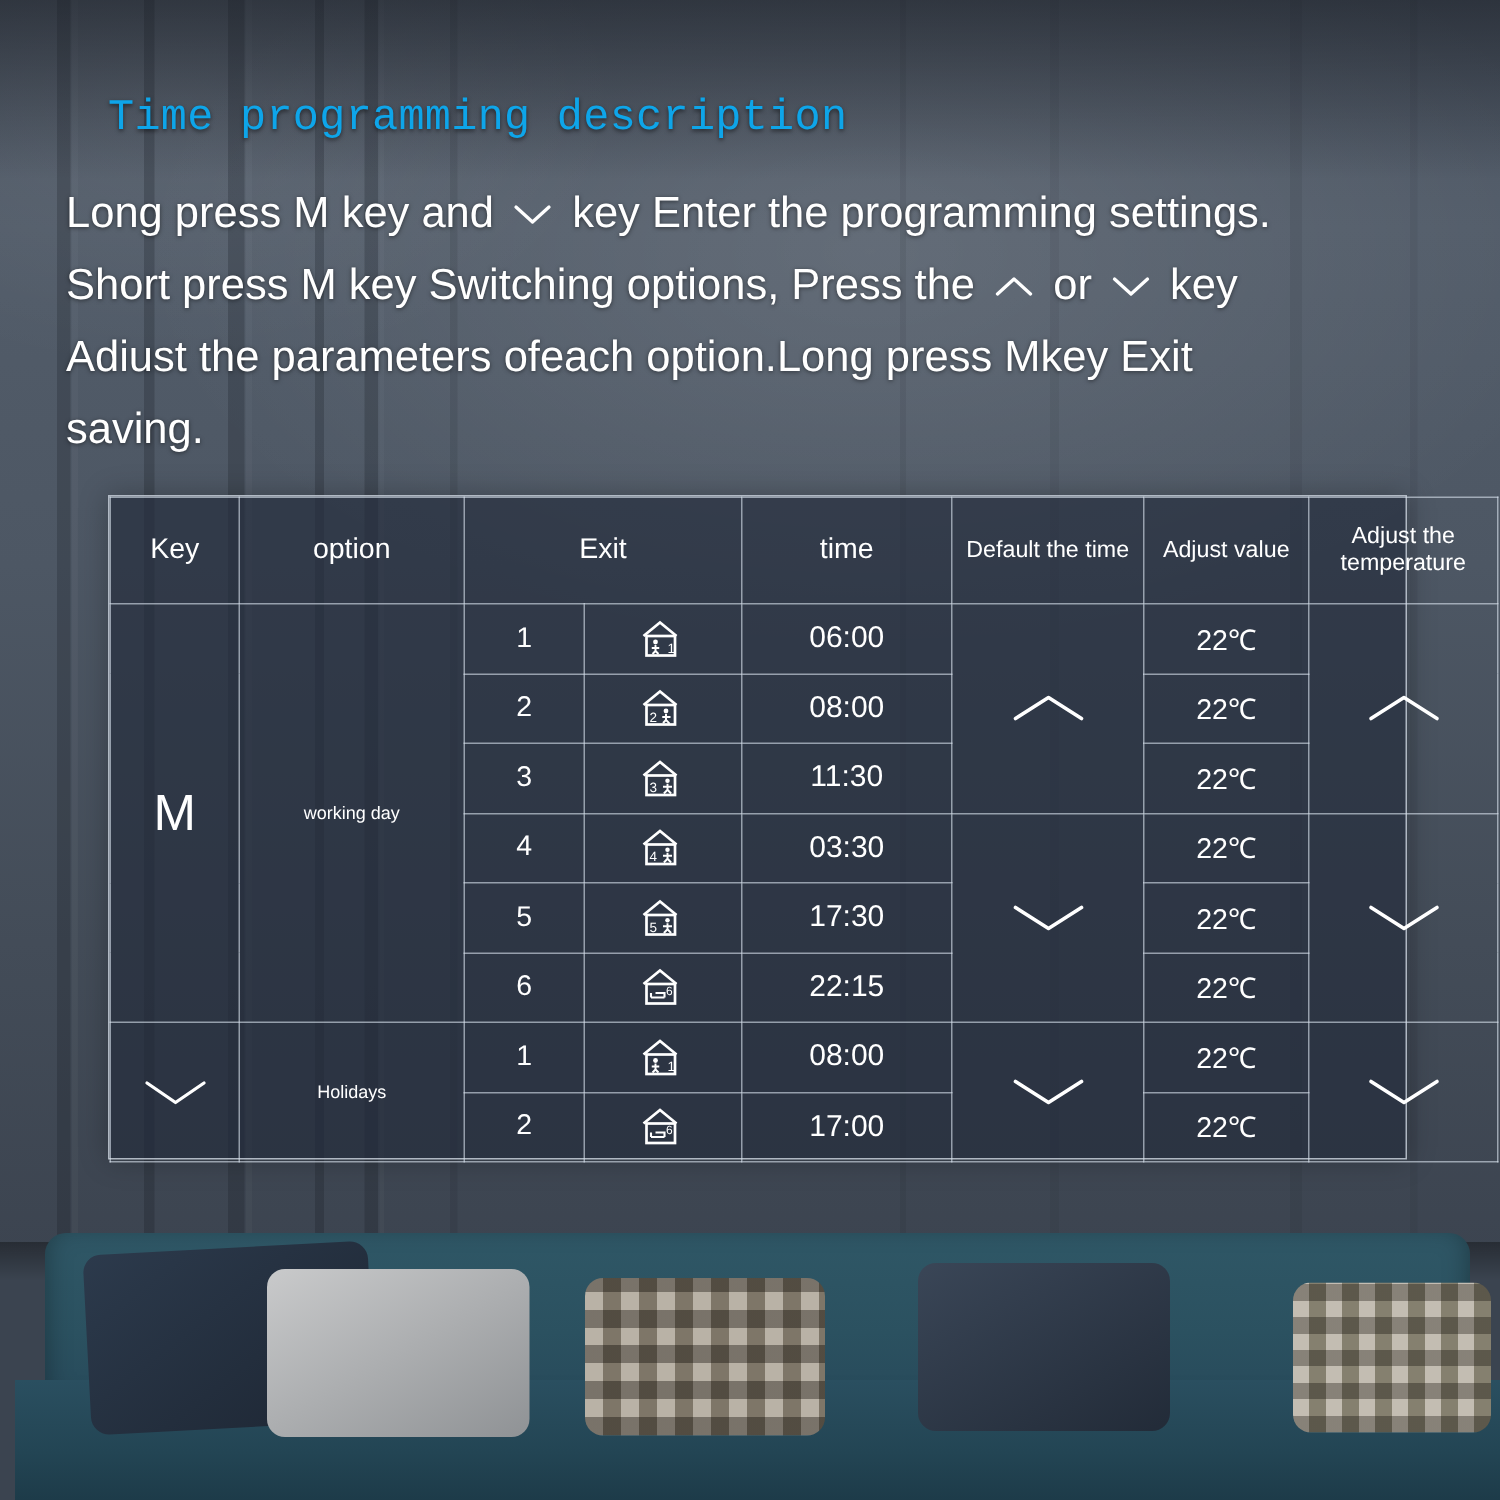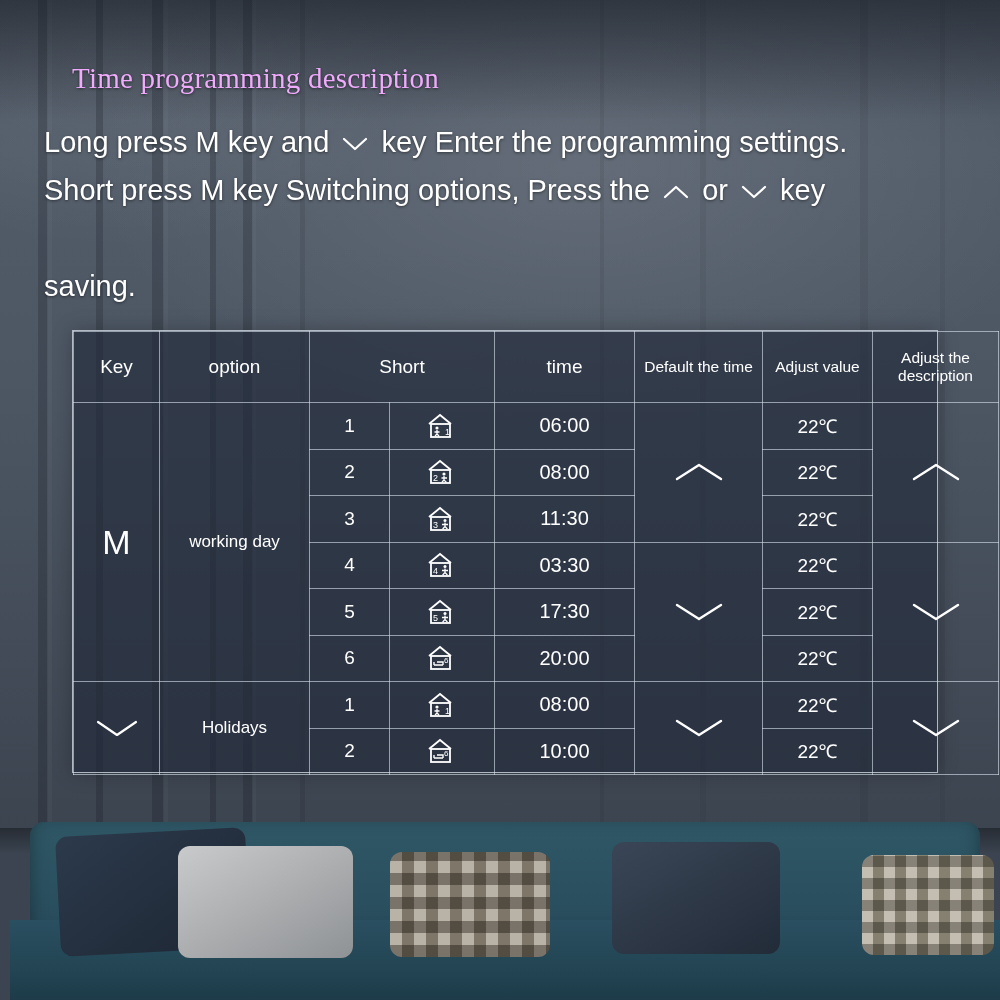--- a/index.html
+++ b/index.html
@@ -51,22 +51,22 @@
   .c5{left:862px;top:855px;width:132px;height:100px;background:
       repeating-linear-gradient(90deg,#c3bdb2 0 11px,#85806f 11px 22px),
       repeating-linear-gradient(0deg,rgba(60,55,48,.4) 0 11px,rgba(255,255,255,.08) 11px 22px);
       background-blend-mode:multiply;}
   .shadowline{position:absolute;left:0;top:828px;width:1000px;height:26px;background:linear-gradient(180deg,rgba(0,0,0,.35),rgba(0,0,0,0));}
 
   
   .content{position:absolute;left:0;top:0;width:1000px;height:1000px;}
   .heading{
     position:absolute;left:72px;top:62px;
-    font-family:Liberation Serif, serif;
-    font-size:29px;color:#f0abfc;letter-spacing:.2px;
+    font-family:Liberation Mono, monospace;
+    font-size:29px;color:#0ea5e9;letter-spacing:.2px;
     text-shadow:0 1px 3px rgba(0,0,0,.55);
   }
   .para{
     position:absolute;left:44px;top:118px;width:960px;
     font-size:29px;line-height:48px;color:#fff;font-weight:400;
     text-shadow:0 1px 3px rgba(0,0,0,.5);
   }
   .chev{display:inline-block;vertical-align:-2px;margin:0 3px;}
   .chev svg{display:block}
 
@@ -84,21 +84,21 @@
     text-align:center;vertical-align:middle;
     font-weight:400;
     padding:0;
   }
   thead th{height:70px;font-size:19px;}
   th.small{font-size:15.5px;line-height:18px;}
   td.num{font-size:19px;}
   td.time{font-size:20px;}
   td.temp{font-size:19px;}
   td.mkey{font-size:34px;}
-  td.side{font-size:17px;}
+  td.side{font-size:12px;}
   tbody tr{height:46.5px;}
   .arrowcell{position:relative;}
   .arrowcell svg{display:block;margin:0 auto;}
   .colkey{width:86px}
   .colopt{width:150px}
   .colnum{width:80px}
   .colicon{width:105px}
   .coltime{width:140px}
   .coladjtime{width:128px}
   .coldef{width:110px}
@@ -149,45 +149,46 @@
     <span>Long press M key and </span><span class="chev"><svg width="30" height="20" viewBox="0 0 30 20">
           <path d="M4 5 L15 15 L26 5" fill="none" stroke="#ffffff" stroke-width="2.2" stroke-linecap="round" stroke-linejoin="round"></path>
         </svg></span><span> key Enter the programming settings.</span>
     <br>
     <span>Short press M key Switching options, Press the </span><span class="chev"><svg width="30" height="20" viewBox="0 0 30 20">
           <path d="M4 15 L15 5 L26 15" fill="none" stroke="#ffffff" stroke-width="2.2" stroke-linecap="round" stroke-linejoin="round"></path>
         </svg></span><span> or </span><span class="chev"><svg width="30" height="20" viewBox="0 0 30 20">
           <path d="M4 5 L15 15 L26 5" fill="none" stroke="#ffffff" stroke-width="2.2" stroke-linecap="round" stroke-linejoin="round"></path>
         </svg></span><span> key</span>
     <br>
+    <span>Adiust the parameters ofeach option.Long press Mkey Exit</span>
     <br>
     <span>saving.</span>
   </div>
 
   <div class="panel">
     <table>
       <colgroup>
         <col class="colkey">
           <col class="colopt">
           <col class="colnum">
           <col class="colicon">
         <col class="coltime">
           <col class="coladjtime">
           <col class="coldef">
           <col class="coladjtemp">
       </colgroup>
       <thead>
         <tr>
           <th>Key</th>
           <th>option</th>
-          <th colspan="2">Short</th>
+          <th colspan="2">Exit</th>
           <th>time</th>
           <th class="small">Default the time</th>
           <th class="small">Adjust value</th>
-          <th class="small">Adjust the description</th>
+          <th class="small">Adjust the temperature</th>
         </tr>
       </thead>
       <tbody>
 
         <tr>
           <td class="mkey" rowspan="6">M</td>
           <td class="side" rowspan="6">working day</td>
           <td class="num">1</td>
           <td>
             <div class="hicon">
@@ -297,21 +298,21 @@
           <td>
             <div class="hicon">
                 <svg width="34" height="28" viewBox="0 0 34 28">
               <path d="M4 12 L15 3 L26 12" fill="none" stroke="#fff" stroke-width="1.8"></path>
               <rect x="6" y="12" width="19" height="13" fill="none" stroke="#fff" stroke-width="1.8"></rect>
               <path d="M9 21 h9 M9 21 v-3 M12 18 h6 v3" stroke="#fff" stroke-width="1.4" fill="none"></path>
               <text x="19" y="19" font-size="8" fill="#fff" font-family="Liberation Sans, sans-serif">6</text>
             </svg>
               </div>
           </td>
-          <td class="time">20:00</td>
+          <td class="time">22:15</td>
           <td class="temp">22℃</td>
         </tr>
 
         <tr>
           <td class="arrowcell" rowspan="2">
             <svg width="48" height="24" viewBox="0 0 48 24">
                 <path d="M5 6 L24 19 L43 6" fill="none" stroke="#fff" stroke-width="2.2" stroke-linecap="round" stroke-linejoin="round"></path>
               </svg>
           </td>
           <td class="side" rowspan="2">Holidays</td>
@@ -346,19 +347,19 @@
           <td>
             <div class="hicon">
                 <svg width="34" height="28" viewBox="0 0 34 28">
               <path d="M4 12 L15 3 L26 12" fill="none" stroke="#fff" stroke-width="1.8"></path>
               <rect x="6" y="12" width="19" height="13" fill="none" stroke="#fff" stroke-width="1.8"></rect>
               <path d="M9 21 h9 M9 21 v-3 M12 18 h6 v3" stroke="#fff" stroke-width="1.4" fill="none"></path>
               <text x="19" y="19" font-size="8" fill="#fff" font-family="Liberation Sans, sans-serif">6</text>
             </svg>
               </div>
           </td>
-          <td class="time">10:00</td>
+          <td class="time">17:00</td>
           <td class="temp">22℃</td>
         </tr>
       </tbody>
     </table>
   </div>
 </div>
 
 </body></html>

